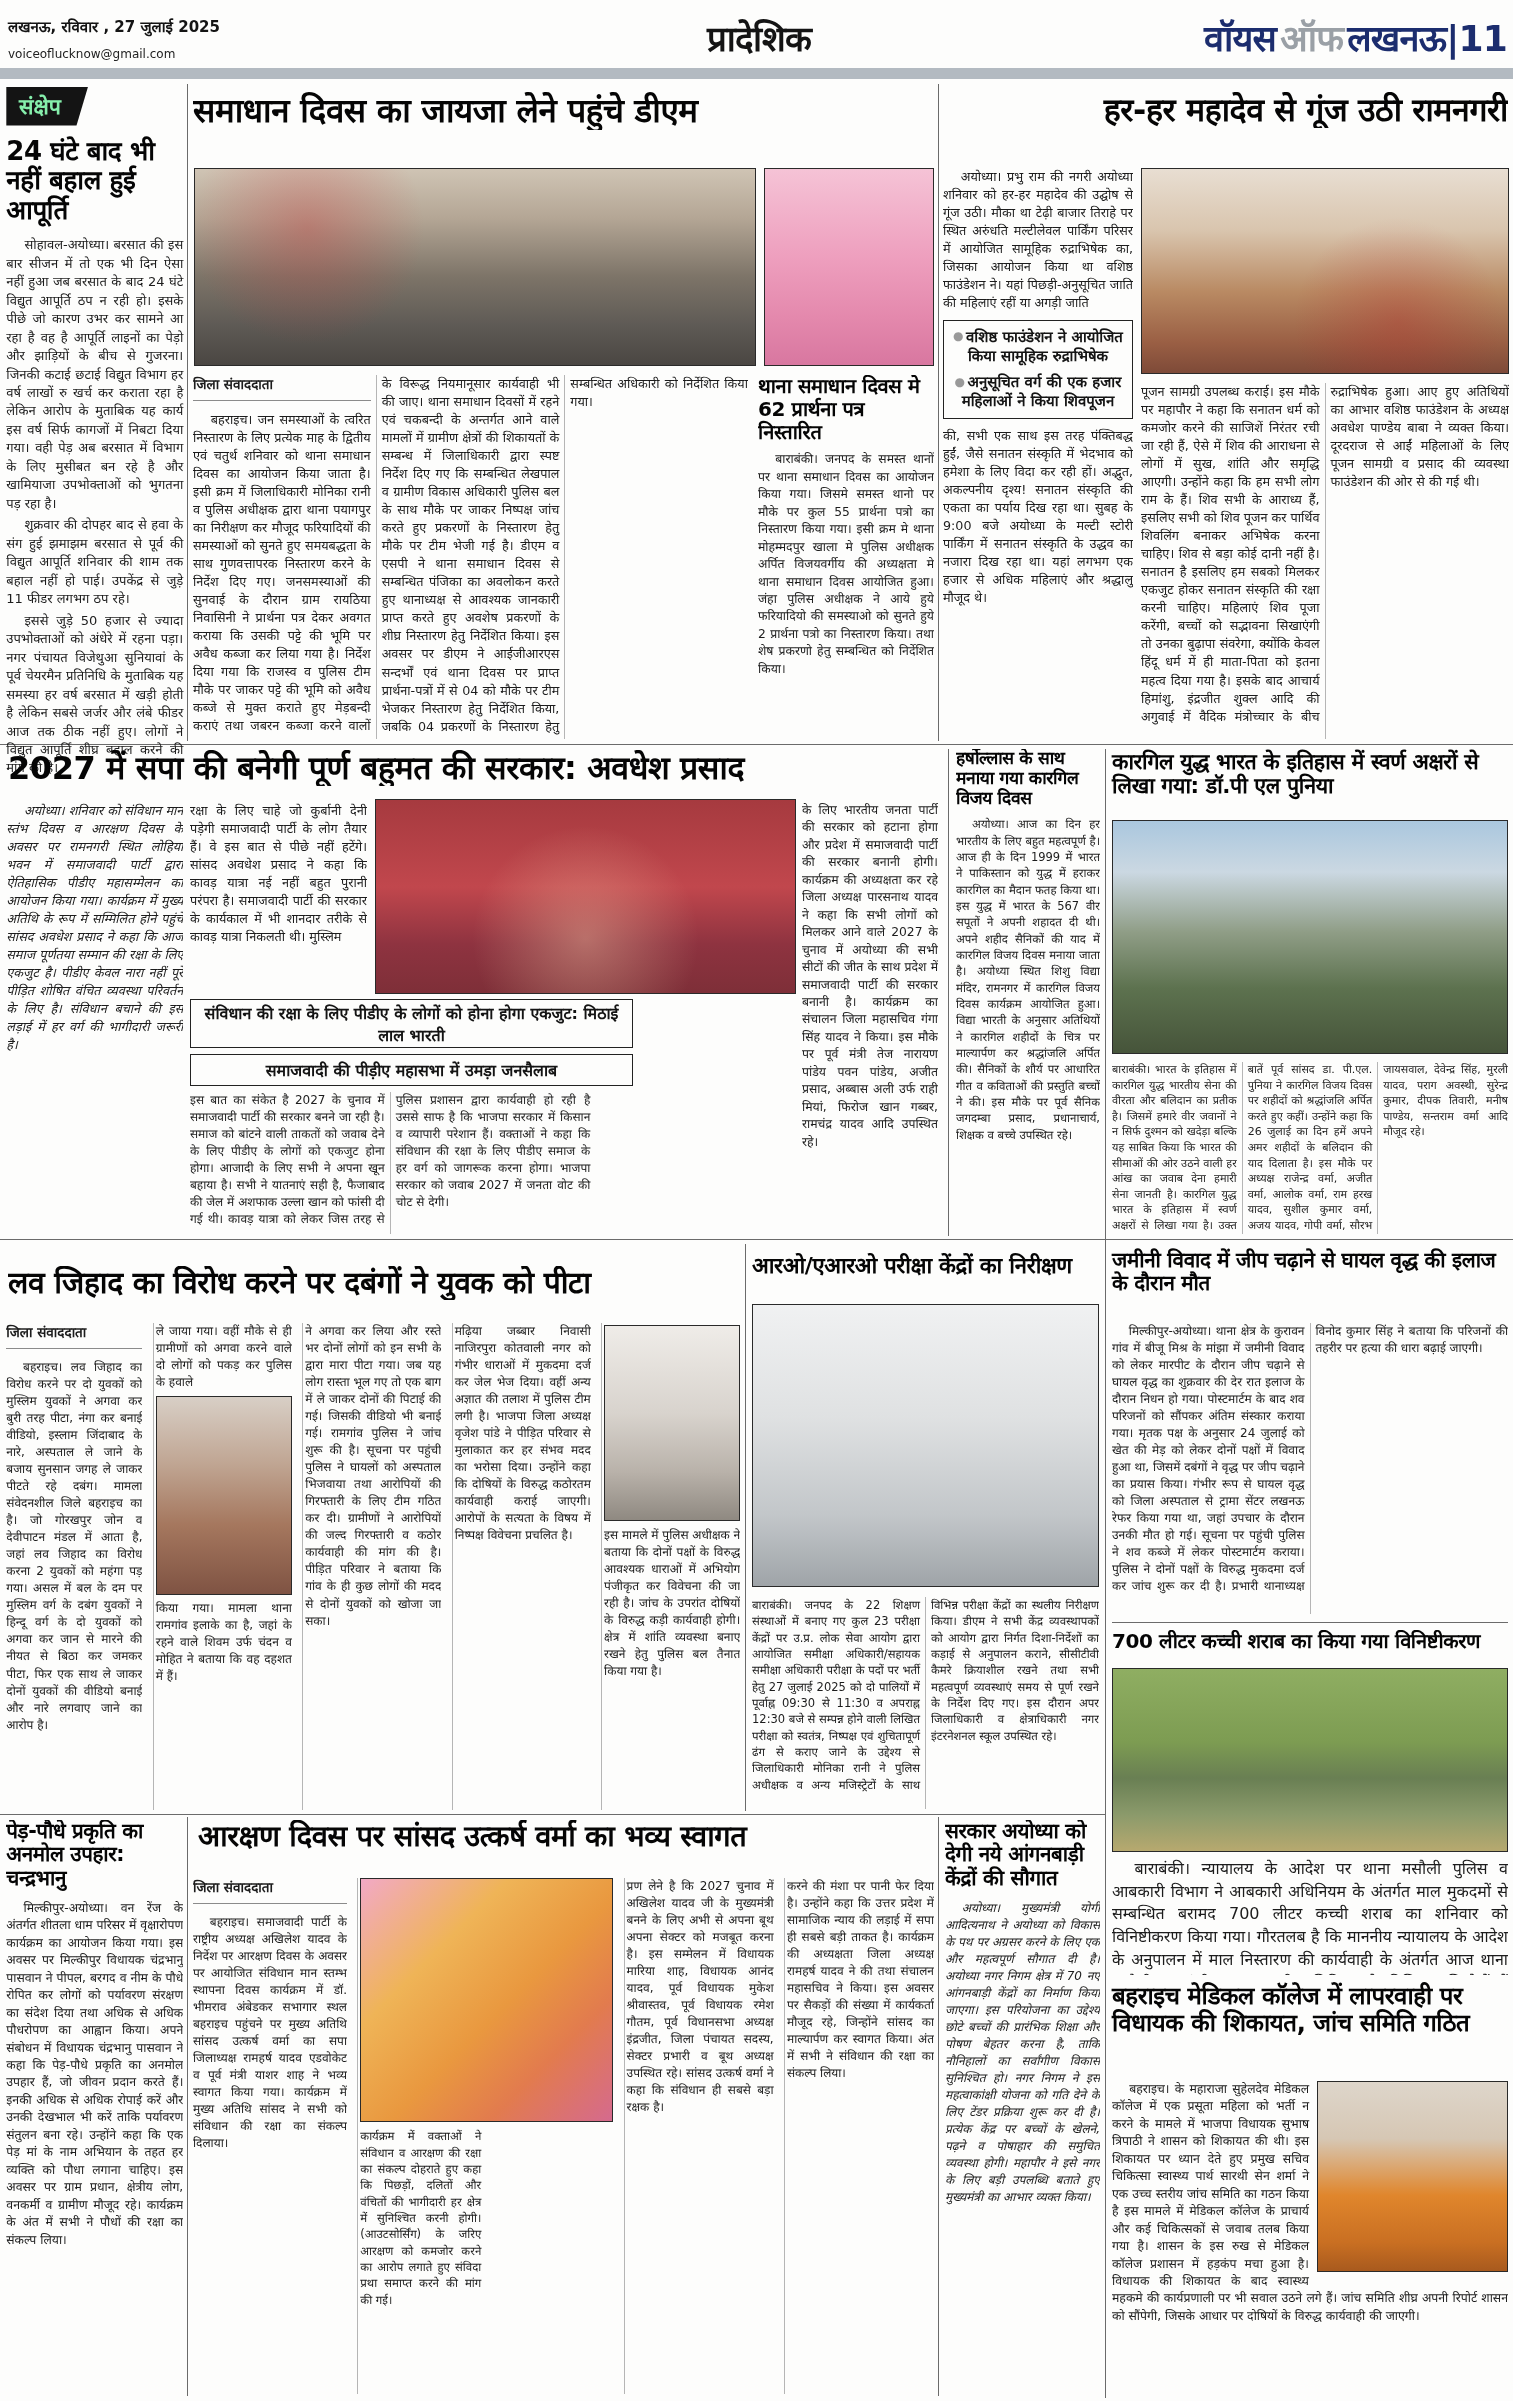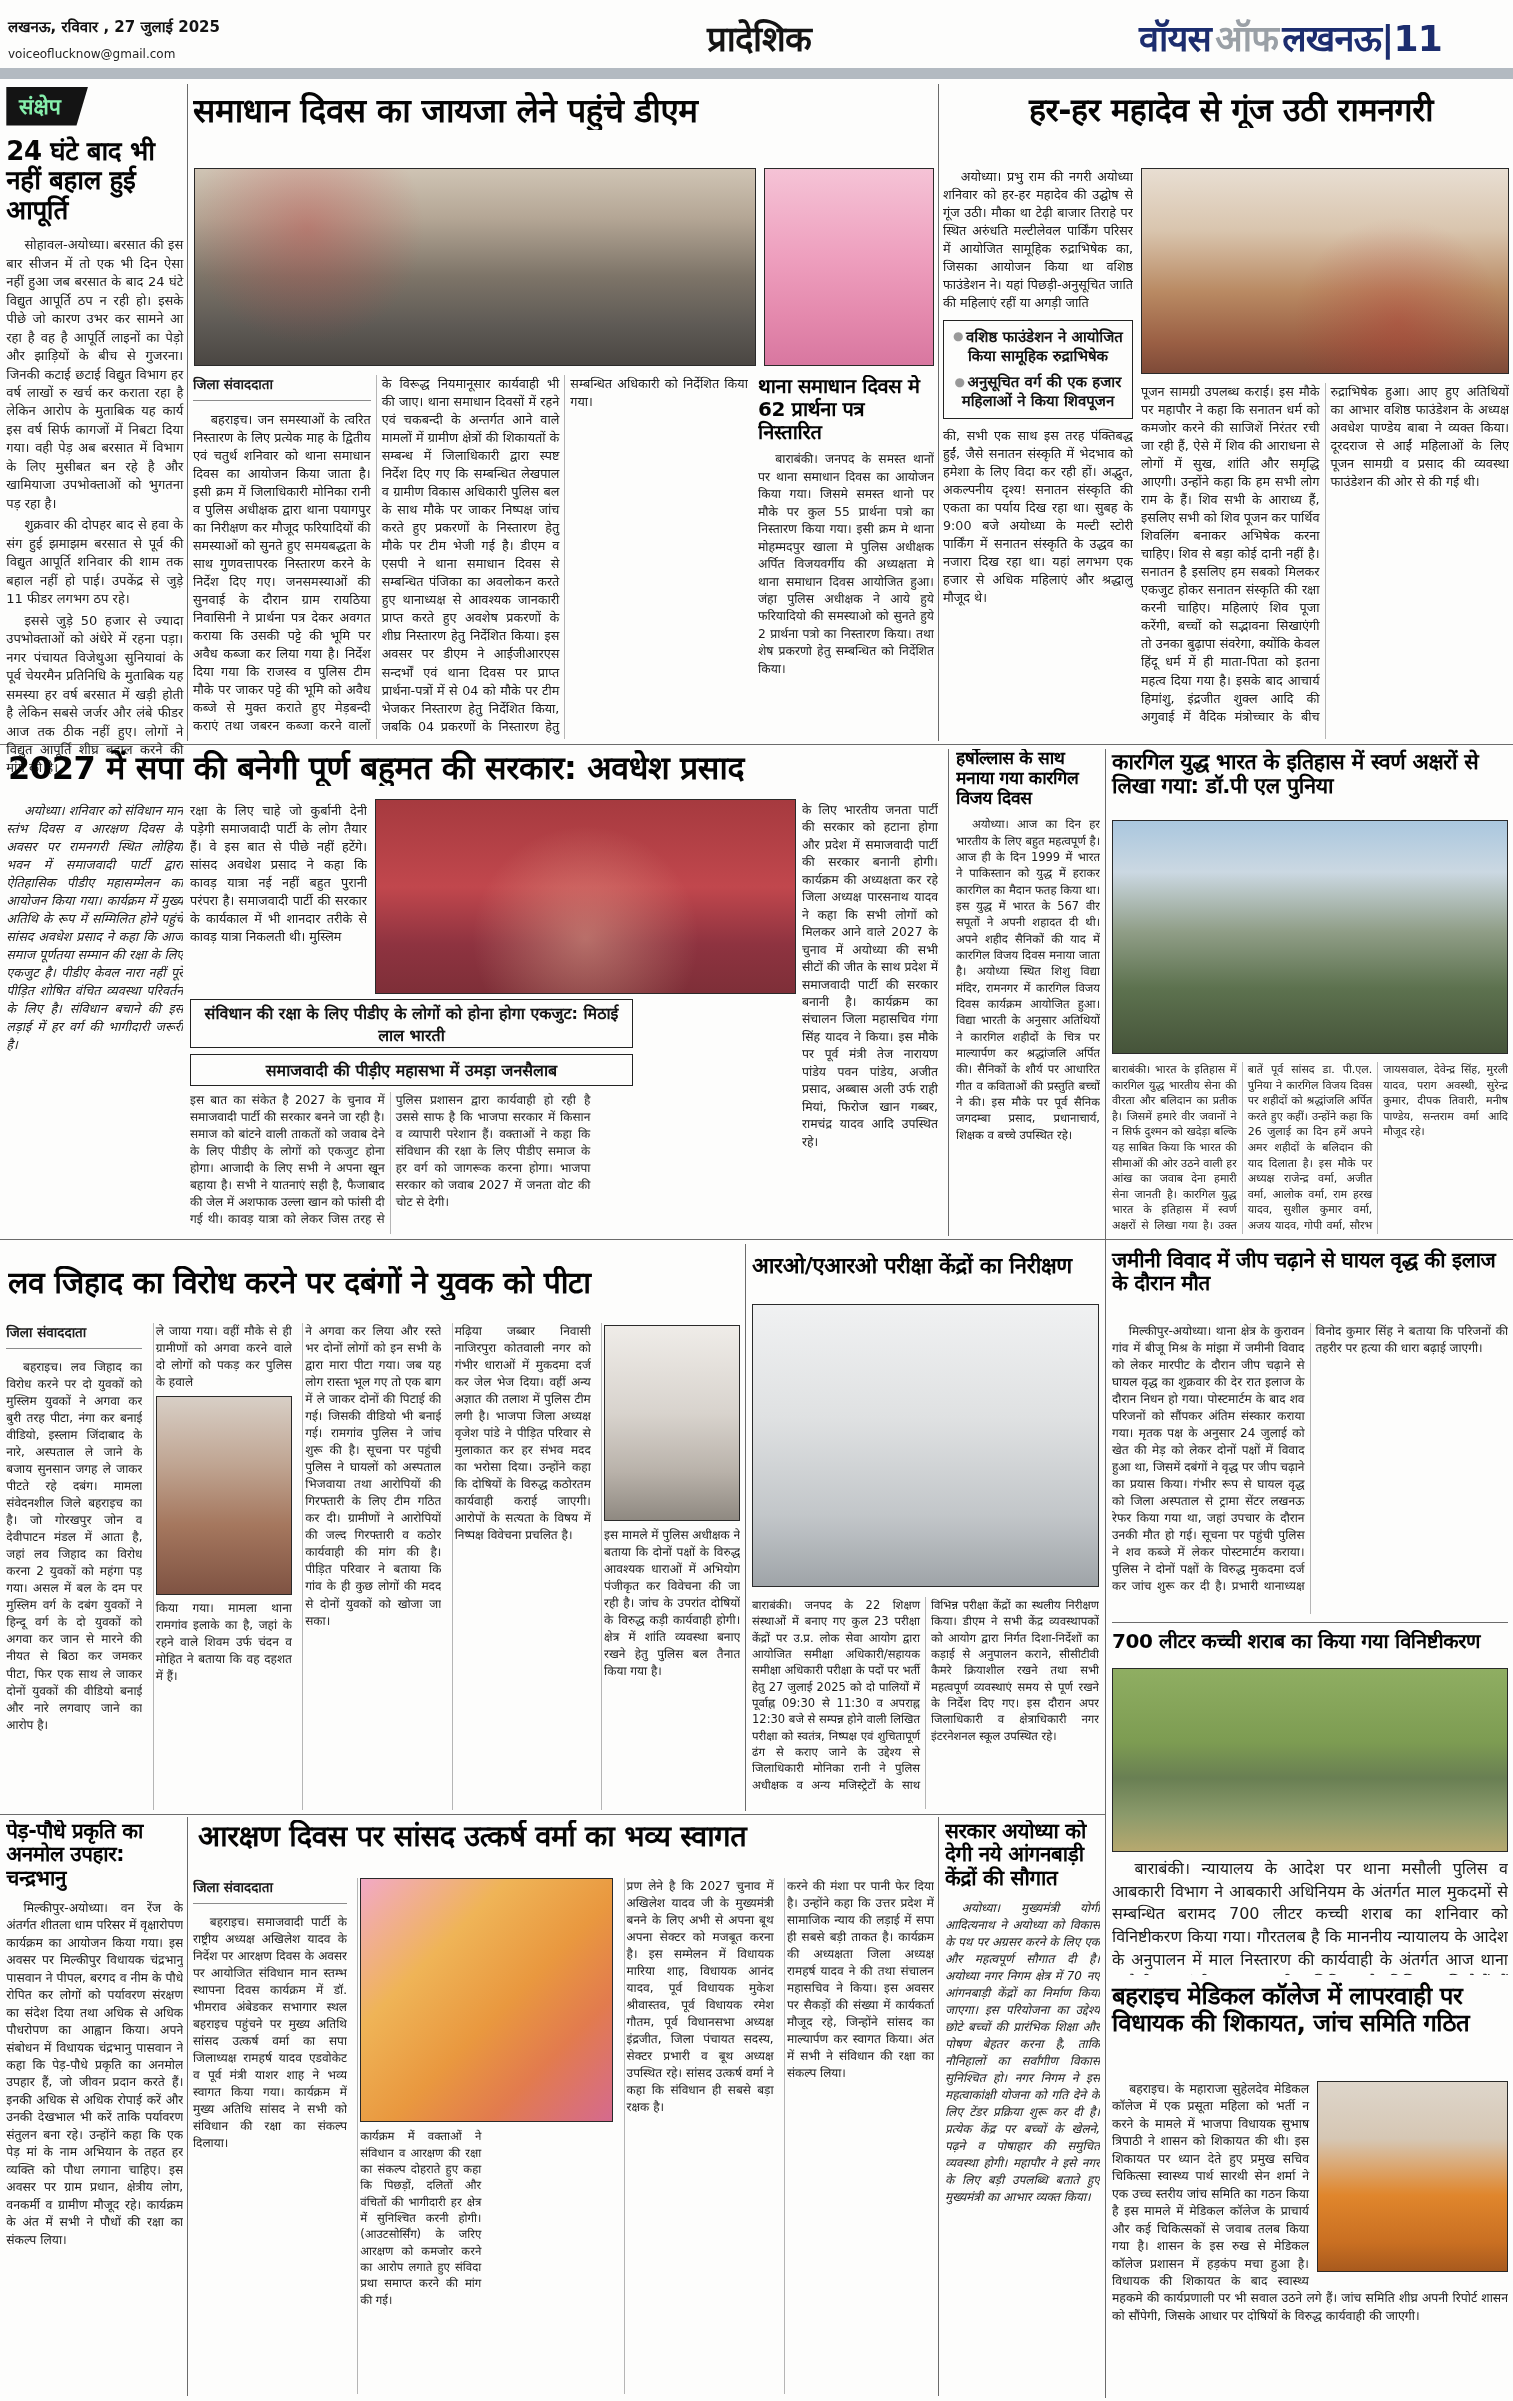--- a/index.html
+++ b/index.html
@@ -49,21 +49,21 @@
 </head>
 <body>
 
 <div class="page">
 
   <div class="abs" style="left:8px;top:16px;width:301px;">
     <div style="font-weight:bold;font-size:15px;">लखनऊ, रविवार , 27 जुलाई 2025</div>
     <div style="font-size:12px;margin-top:11px;color:#222;">voiceoflucknow@gmail.com</div>
   </div>
   <div class="abs" style="left:601px;top:14.2px;width:316px;text-align:center;font-weight:bold;font-size:35px;letter-spacing:-0.8px;">प्रादेशिक</div>
-  <div class="abs" style="left:1139px;top:12.7px;width:368px;text-align:left;">
+  <div class="abs" style="left:1139px;top:12.7px;width:368px;text-align:right;">
     <span class="brand" style="color:#1c2d6e;">वॉयस</span>
     <span class="brand" style="color:#9aa0a6;">ऑफ</span>
     <span class="brand" style="color:#1c2d6e;">लखनऊ</span><span class="brand" style="color:#1c2d6e;">|</span><span class="brand" style="color:#1c2d6e;">11</span>
   </div>
   <div class="grayband"></div>
 
   <div class="vline" style="left:187px;top:84px;height:657px;"></div>
   <div class="vline" style="left:938px;top:84px;height:657px;"></div>
   <div class="hline" style="left:0;top:744px;width:1514px;"></div>
   <div class="vline" style="left:948px;top:749px;height:487px;"></div>
@@ -92,21 +92,21 @@
     <p class="byline">जिला संवाददाता</p>
     <p>बहराइच। जन समस्याओं के त्वरित निस्तारण के लिए प्रत्येक माह के द्वितीय एवं चतुर्थ शनिवार को थाना समाधान दिवस का आयोजन किया जाता है। इसी क्रम में जिलाधिकारी मोनिका रानी व पुलिस अधीक्षक द्वारा थाना पयागपुर का निरीक्षण कर मौजूद फरियादियों की समस्याओं को सुनते हुए समयबद्धता के साथ गुणवत्तापरक निस्तारण करने के निर्देश दिए गए। जनसमस्याओं की सुनवाई के दौरान ग्राम रायठिया निवासिनी ने प्रार्थना पत्र देकर अवगत कराया कि उसकी पट्टे की भूमि पर अवैध कब्जा कर लिया गया है। निर्देश दिया गया कि राजस्व व पुलिस टीम मौके पर जाकर पट्टे की भूमि को अवैध कब्जे से मुक्त कराते हुए मेड़बन्दी कराएं तथा जबरन कब्जा करने वालों के विरूद्ध नियमानूसार कार्यवाही भी की जाए। थाना समाधान दिवसों में रहने एवं चकबन्दी के अन्तर्गत आने वाले मामलों में ग्रामीण क्षेत्रों की शिकायतों के सम्बन्ध में जिलाधिकारी द्वारा स्पष्ट निर्देश दिए गए कि सम्बन्धित लेखपाल व ग्रामीण विकास अधिकारी पुलिस बल के साथ मौके पर जाकर निष्पक्ष जांच करते हुए प्रकरणों के निस्तारण हेतु मौके पर टीम भेजी गई है। डीएम व एसपी ने थाना समाधान दिवस से सम्बन्धित पंजिका का अवलोकन करते हुए थानाध्यक्ष से आवश्यक जानकारी प्राप्त करते हुए अवशेष प्रकरणों के शीघ्र निस्तारण हेतु निर्देशित किया। इस अवसर पर डीएम ने आईजीआरएस सन्दर्भों एवं थाना दिवस पर प्राप्त प्रार्थना-पत्रों में से 04 को मौके पर टीम भेजकर निस्तारण हेतु निर्देशित किया, जबकि 04 प्रकरणों के निस्तारण हेतु सम्बन्धित अधिकारी को निर्देशित किया गया।</p>
   </div>
   <div class="abs" style="left:758px;top:375px;width:176px;height:364px;overflow:hidden;">
     <div class="hl" style="font-size:20px;">थाना समाधान दिवस मे 62 प्रार्थना पत्र निस्तारित</div>
     <div class="bt" style="margin-top:8px;font-size:12.3px;">
       <p>बाराबंकी। जनपद के समस्त थानों पर थाना समाधान दिवस का आयोजन किया गया। जिसमे समस्त थानो पर मौके पर कुल 55 प्रार्थना पत्रो का निस्तारण किया गया। इसी क्रम मे थाना मोहम्मदपुर खाला मे पुलिस अधीक्षक अर्पित विजयवर्गीय की अध्यक्षता मे थाना समाधान दिवस आयोजित हुआ। जंहा पुलिस अधीक्षक ने आये हुये फरियादियो की समस्याओ को सुनते हुये 2 प्रार्थना पत्रो का निस्तारण किया। तथा शेष प्रकरणो हेतु सम्बन्धित को निर्देशित किया।</p>
     </div>
   </div>
 
-  <div class="abs hl nowrap" style="left:954px;top:92px;width:554px;font-size:32px;text-align:center;">हर-हर महादेव से गूंज उठी रामनगरी</div>
+  <div class="abs hl nowrap" style="left:954px;top:92px;width:554px;font-size:32px;text-align:right;">हर-हर महादेव से गूंज उठी रामनगरी</div>
   <div class="abs" style="left:943px;top:168px;width:190px;height:571px;overflow:hidden;">
     <div class="bt" style="font-size:12.7px;">
       <p>अयोध्या। प्रभु राम की नगरी अयोध्या शनिवार को हर-हर महादेव की उद्घोष से गूंज उठी। मौका था टेढ़ी बाजार तिराहे पर स्थित अरुंधति मल्टीलेवल पार्किंग परिसर में आयोजित सामूहिक रुद्राभिषेक का, जिसका आयोजन किया था वशिष्ठ फाउंडेशन ने। यहां पिछड़ी-अनुसूचित जाति की महिलाएं रहीं या अगड़ी जाति</p>
     </div>
     <div class="bullbox">
       <div class="bl"><span class="dot">●</span><span>वशिष्ठ फाउंडेशन ने आयोजित किया सामूहिक रुद्राभिषेक</span></div>
       <div class="bl" style="margin-top:6.3px;"><span class="dot">●</span><span>अनुसूचित वर्ग की एक हजार महिलाओं ने किया शिवपूजन</span></div>
     </div>
     <div class="bt" style="font-size:12.7px;">
       <p style="text-indent:0;">की, सभी एक साथ इस तरह पंक्तिबद्ध हुईं, जैसे सनातन संस्कृति में भेदभाव को हमेशा के लिए विदा कर रही हों। अद्भुत, अकल्पनीय दृश्य! सनातन संस्कृति की एकता का पर्याय दिख रहा था। सुबह के 9:00 बजे अयोध्या के मल्टी स्टोरी पार्किंग में सनातन संस्कृति के उद्धव का नजारा दिख रहा था। यहां लगभग एक हजार से अधिक महिलाएं और श्रद्धालु मौजूद थे।</p>

